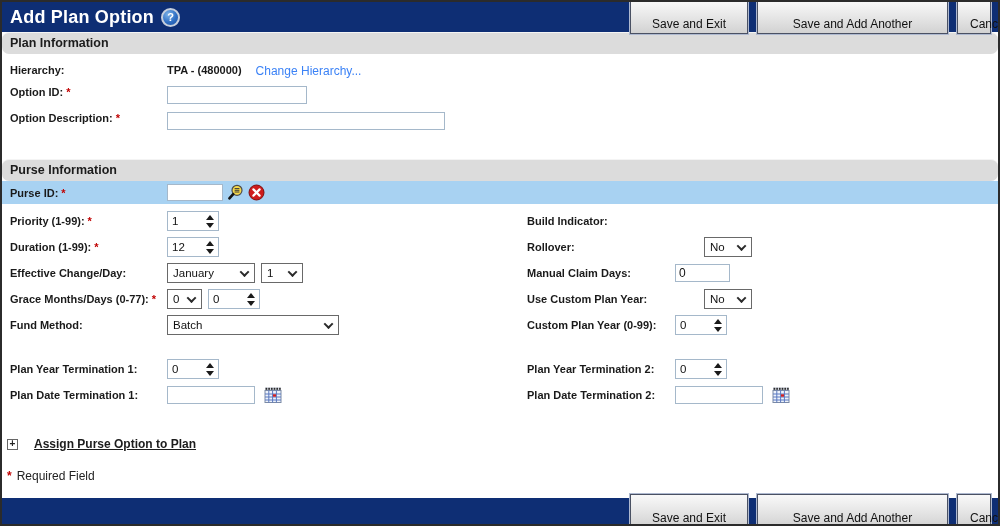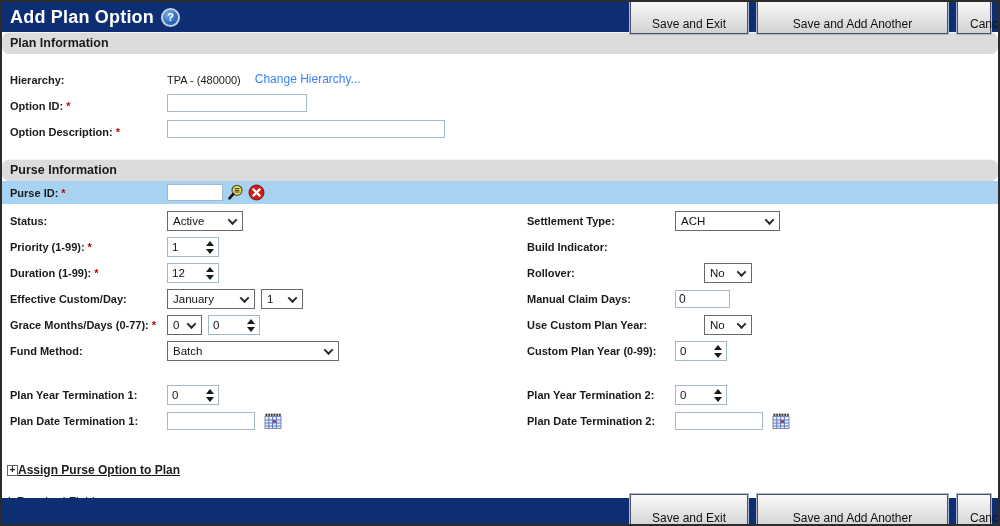--- a/index.html
+++ b/index.html
@@ -30,28 +30,28 @@
   }
   .btn-save-exit { width:118px; }
   .btn-save-add { width:191px; }
   .btn-cancel { width:34px; }
   
   .sec-hdr {
     height:22px; background:#dcdcdc; border-top:1px solid #f4f4f4;
     font-size:12.5px; font-weight:bold; color:#1c1c1c; line-height:21px; padding-left:8px;border-radius:7px;
   }
   
-  .row { display:flex; align-items:flex-end; }
+  .row { display:flex; align-items:flex-start; }
   .lbl { font-size:11px; font-weight:bold; color:#1a1a1a; white-space:nowrap; }
   .lbl-left { width:165px; padding-left:8px; flex:none; }
   .req { color:#c00000; font-weight:bold; margin-left:3px; }
   .plan-block { padding-top:10px; }
   .plan-block .row { height:26px; }
   .row-hier { height:22px !important; }
-  .hier-val { font-size:11px; font-weight:normal; color:#1a1a1a; margin-right:14px;margin-top:39px; }
+  .hier-val { font-size:11px; font-weight:bold; color:#1a1a1a; margin-right:14px; }
   .link { font-size:12px; color:#3b82f6; cursor:pointer; }
   
   .tinput {
     height:18px; border:1px solid #a5b8ca; background:#fff; font-family:"Liberation Sans",sans-serif;
     font-size:12px; color:#111; padding:0 3px;
   }
   .w-optid { width:140px; } .w-optdesc { width:278px; }
   .w-purse { width:56px; height:17px; } .w-manual { width:55px; } .w-date { width:88px; }
   .sel {
     height:20px; background:#fff; border:1px solid #696969; display:flex; align-items:center;
@@ -83,21 +83,21 @@
   .half-r { padding-left:25px; }
   .lbl-right { width:148px; flex:none; }
   .spacer18 { height:18px; }
   
   .assign-row { display:flex; align-items:center; margin:29px 0 0 5px; }
   .plusbox {
     width:11px; height:11px; border:1px solid #666; background:#fff; display:flex;
     align-items:center; justify-content:center; font-size:10px; font-weight:bold; color:#222;
     line-height:1; cursor:pointer; flex:none;
   }
-  .assign-link { margin-left:0; font-size:12px; font-weight:bold; color:#1c1c1c;
+  .assign-link { margin-left:16px; font-size:12px; font-weight:bold; color:#1c1c1c;
                  text-decoration:underline; cursor:pointer; }
   .required-row { display:flex; align-items:center; margin:18px 0 0 5px; font-size:12px; color:#222; }
   .required-row .star { color:#c00000; font-weight:bold; margin-right:5px; }
   .cal-icon { margin-left:9px; display:flex; align-items:center; cursor:pointer; }
 </style>
 </head>
 <body>
 
 <div class="page">
 
@@ -147,36 +147,20 @@
     <span class="icon-btn">
       <svg width="17" height="17" viewBox="0 0 17 17">
         <circle cx="8.5" cy="8.5" r="7.5" fill="#ce1c1c" stroke="#7e0f0f" stroke-width="1"></circle>
         <path d="M5.4 5.4 L11.6 11.6 M11.6 5.4 L5.4 11.6" stroke="#ffffff" stroke-width="2.2" stroke-linecap="round"></path>
       </svg>
     </span>
   </div>
 
   <div class="formgrid">
 
-    <div class="grid-row">
-      <div class="half">
-        <span class="lbl lbl-left">Status:</span>
-        <div class="sel w-status">
-          <span class="sel-text">Active</span>
-          <span class="chev"></span>
-        </div>
-      </div>
-      <div class="half half-r">
-        <span class="lbl lbl-right">Settlement Type:</span>
-        <div class="sel w-settle">
-          <span class="sel-text">ACH</span>
-          <span class="chev"></span>
-        </div>
-      </div>
-    </div>
 
     <div class="grid-row">
       <div class="half">
         <span class="lbl lbl-left"><span>Priority (1-99):</span><span class="req">*</span></span>
         <div class="spin">
           <span class="spin-text">1</span>
           <span class="spin-arrows">
               <span class="tri-up"></span>
               <span class="tri-down"></span>
             </span>
@@ -202,21 +186,21 @@
         <span class="lbl lbl-right">Rollover:</span>
         <div class="sel w-small">
           <span class="sel-text">No</span>
           <span class="chev"></span>
         </div>
       </div>
     </div>
 
     <div class="grid-row">
       <div class="half">
-        <span class="lbl lbl-left">Effective Custom/Day:</span>
+        <span class="lbl lbl-left">Effective Change/Day:</span>
         <div class="sel w-month">
           <span class="sel-text">January</span>
           <span class="chev"></span>
         </div>
         <span class="gap6"></span>
         <div class="sel w-day">
           <span class="sel-text">1</span>
           <span class="chev"></span>
         </div>
       </div>

